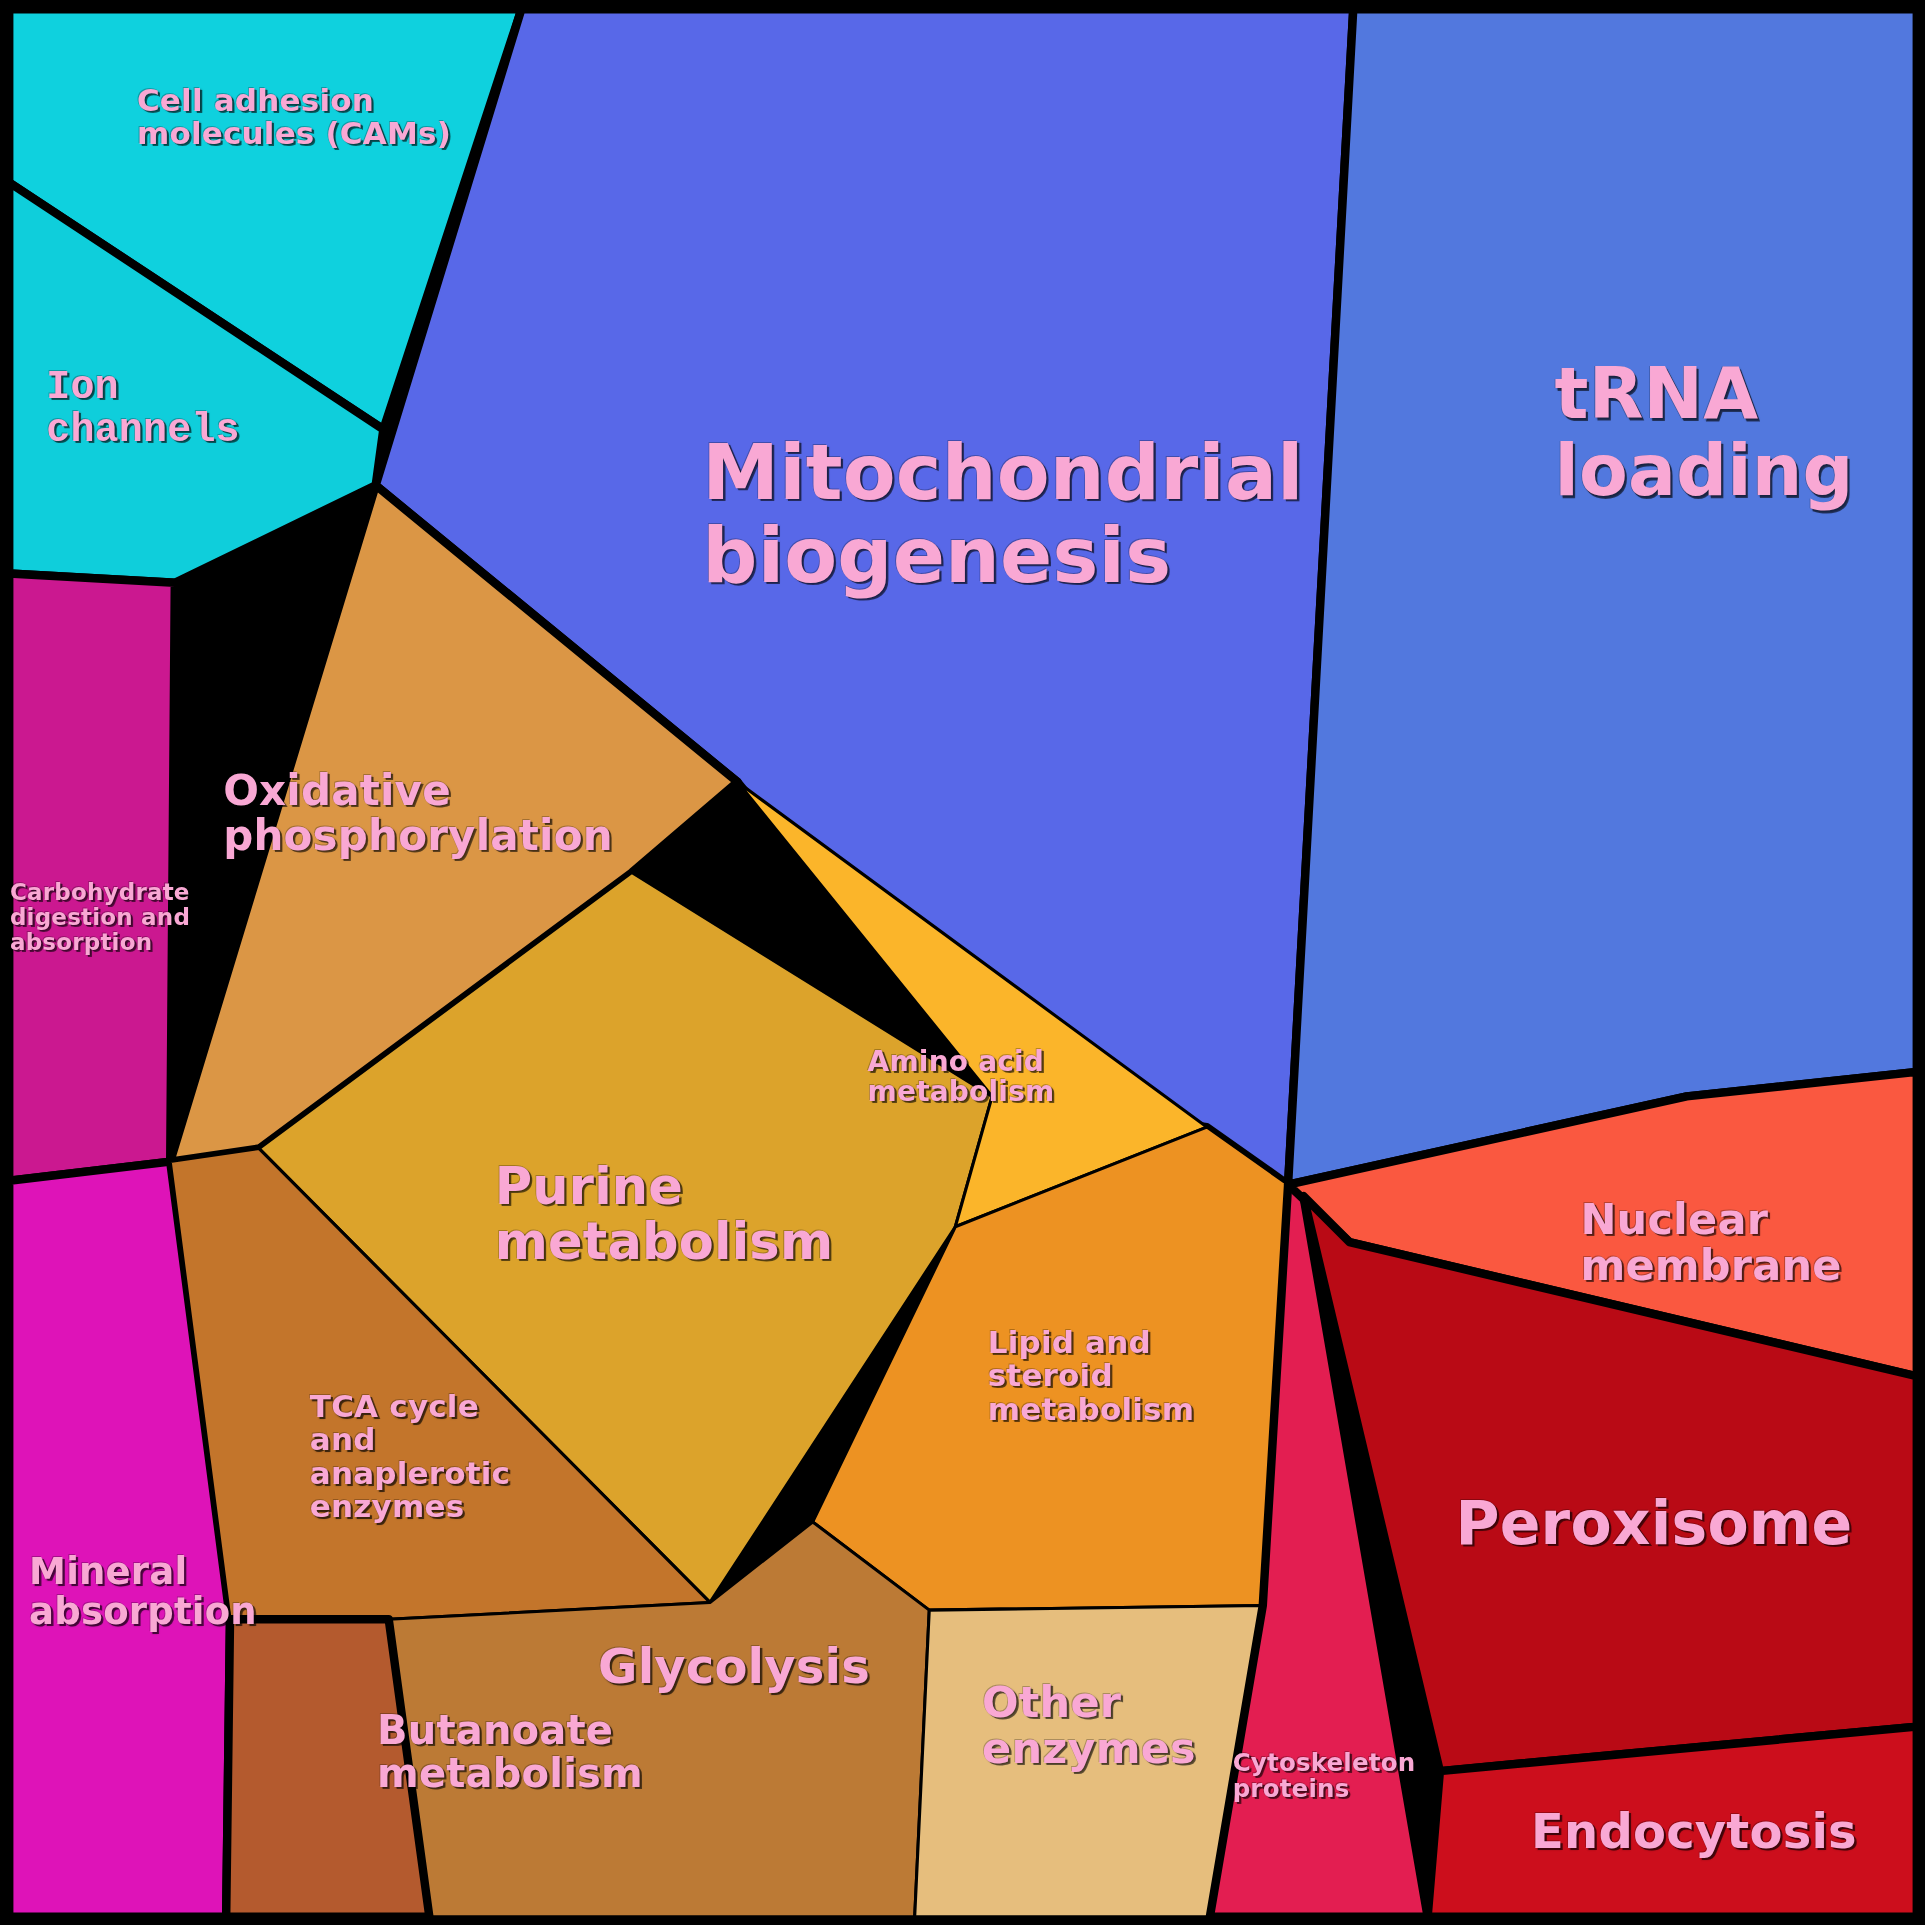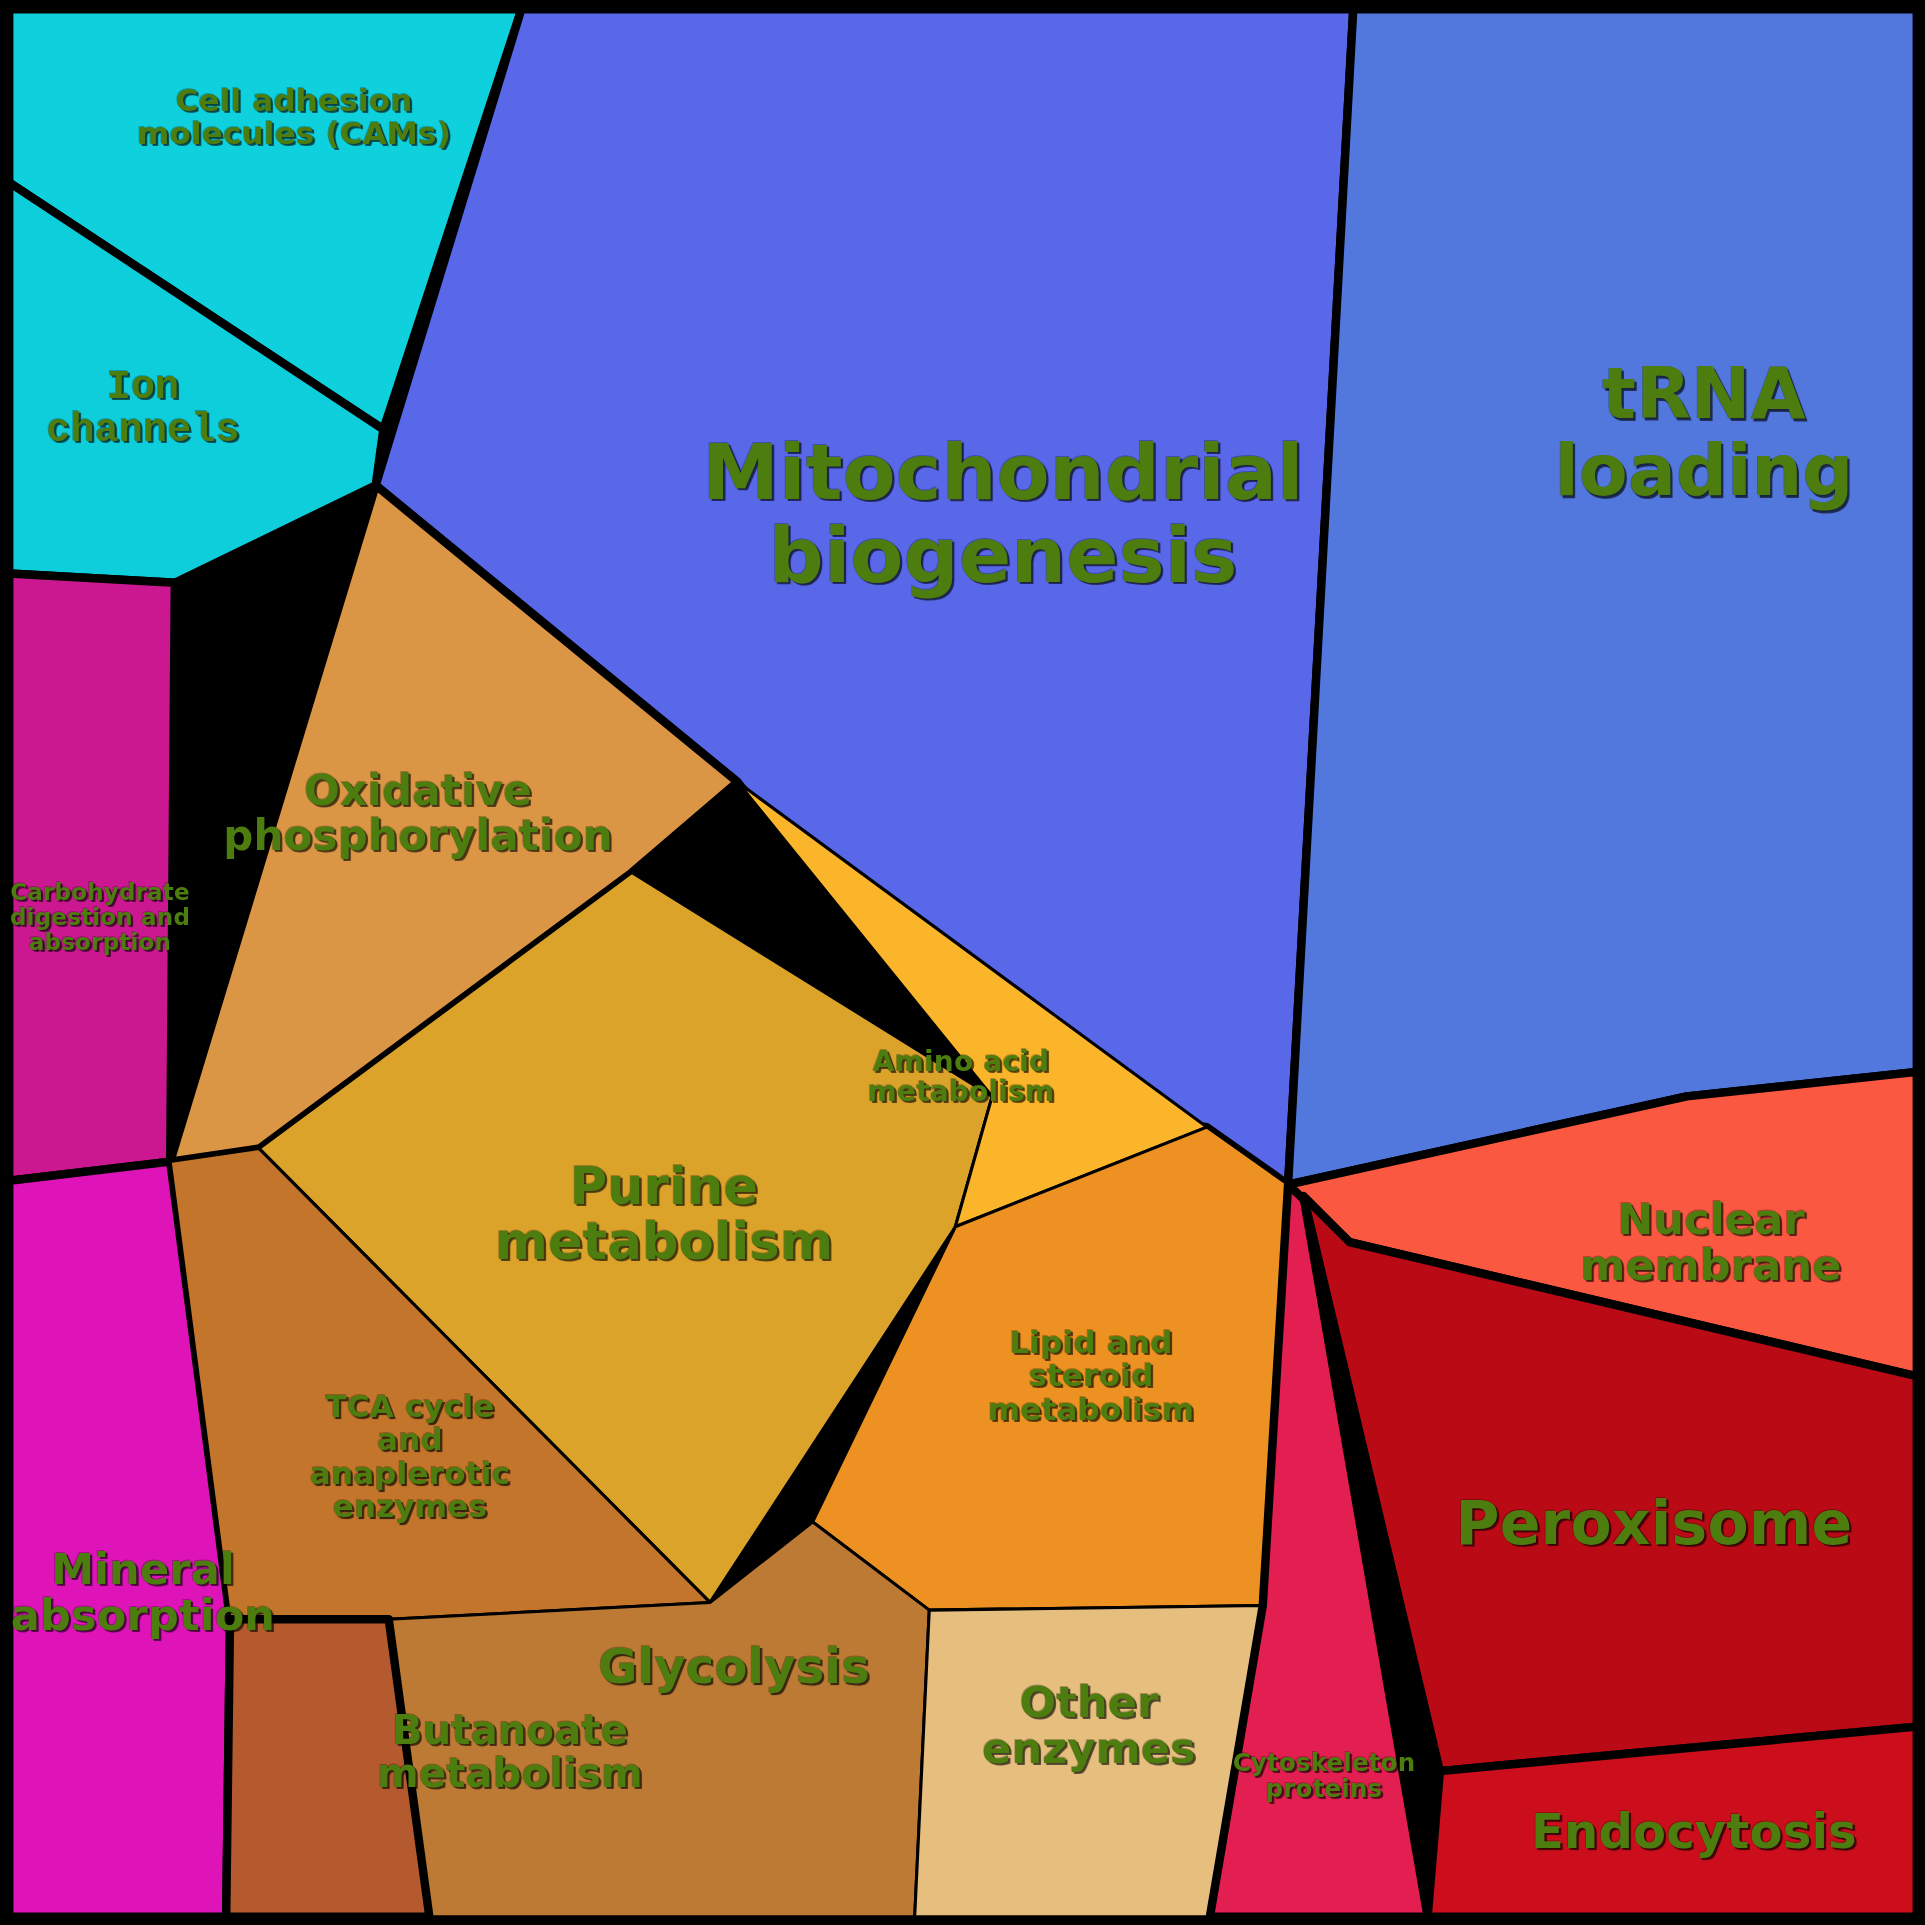--- a/index.html
+++ b/index.html
@@ -21,23 +21,23 @@
     height: 1926px;
   }
   .cell-shape {
     stroke: #000000;
     stroke-linejoin: round;
   }
   .outer-edge { stroke-width: 11; }
   .inner-edge { stroke-width: 4; }
   .cell-label {
     position: absolute;
-    color: #4d7c0f;
+    color: #f9a8d4;
     font-weight: bold;
-    text-align: center;
+    text-align: left;
     line-height: 1.08;
     white-space: pre-line;
     transform: translate(-50%, -50%);
     text-shadow:
        2.3px 2.3px 0 rgba(0,0,0,0.55),
       -0.8px -0.8px 0 rgba(0,0,0,0.25),
        1.5px 1.5px 1.5px rgba(0,0,0,0.35);
     pointer-events: none;
     letter-spacing: 0.2px;
   }
@@ -80,21 +80,21 @@
 loading</div>
       <div class="cell-label" style="left: 418px; top: 813px; font-size: 42px;">Oxidative
 phosphorylation</div>
       <div class="cell-label" style="left: 100px; top: 917px; font-size: 23px;">Carbohydrate
 digestion and
 absorption</div>
       <div class="cell-label" style="left: 664px; top: 1214px; font-size: 51px;">Purine
 metabolism</div>
       <div class="cell-label" style="left: 961px; top: 1077px; font-size: 28px;">Amino acid
 metabolism</div>
-      <div class="cell-label" style="left: 143px; top: 1592px; font-size: 43px;">Mineral
+      <div class="cell-label" style="left: 143px; top: 1592px; font-size: 37px;">Mineral
 absorption</div>
       <div class="cell-label" style="left: 410px; top: 1457px; font-size: 31px;">TCA cycle
 and
 anaplerotic
 enzymes</div>
       <div class="cell-label" style="left: 1079px; top: 1376px; font-size: 31px; margin-left: 12px;">Lipid and
 steroid
 metabolism</div>
       <div class="cell-label" style="left: 734px; top: 1667px; font-size: 48px;">Glycolysis</div>
       <div class="cell-label" style="left: 500px; top: 1752px; font-size: 40px; margin-left: 10px;">Butanoate

